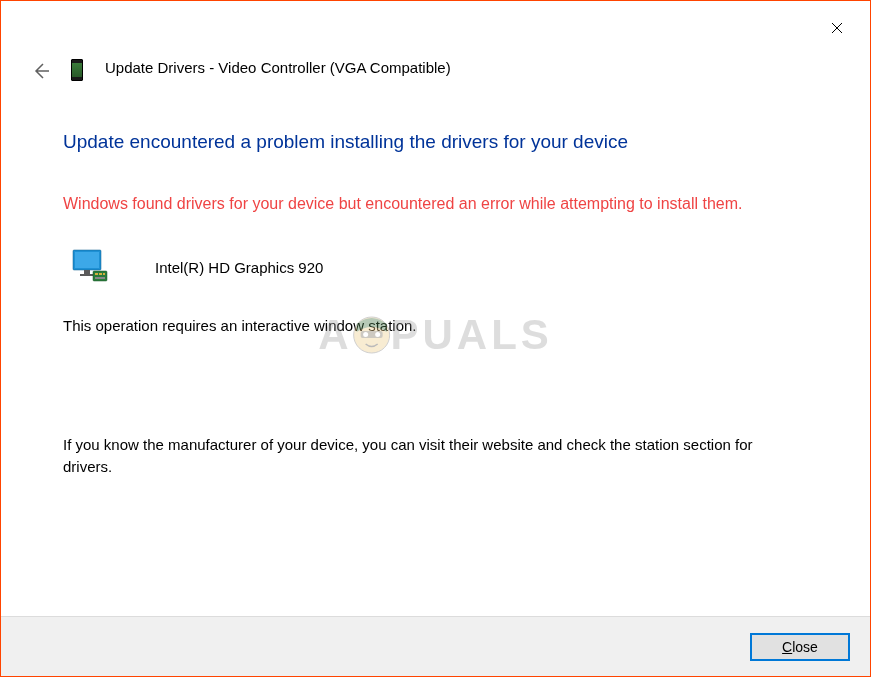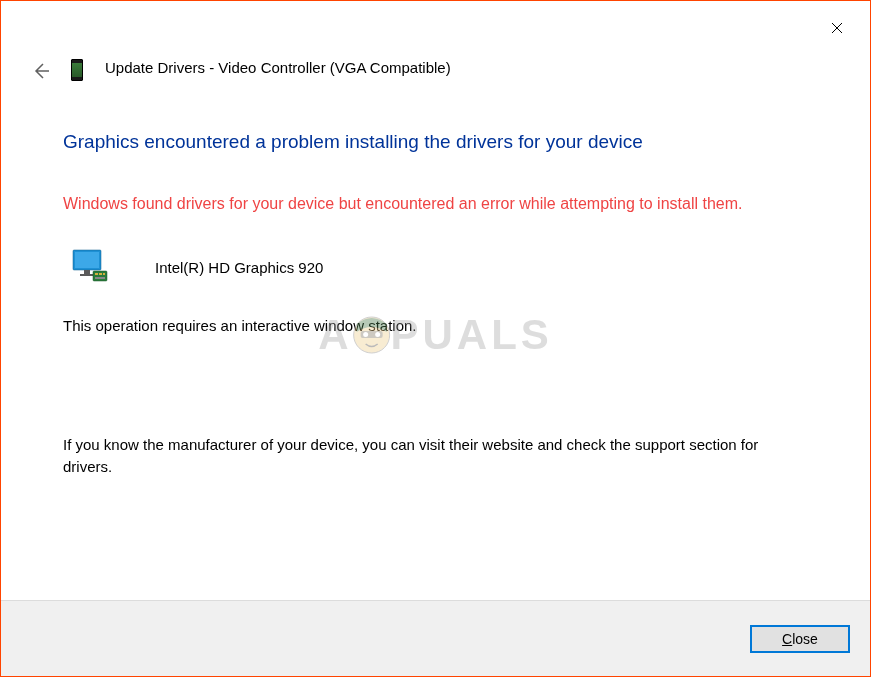--- a/index.html
+++ b/index.html
@@ -115,21 +115,21 @@
       font-size: 15px;
       color: #000;
       line-height: 1.45;
       max-width: 740px;
     }
     .footer {
       position: absolute;
       bottom: 0;
       left: 0;
       right: 0;
-      height: 76px;
+      height: 60px;
       border-top: 1px solid #dcdcdc;
       display: flex;
       justify-content: flex-end;
       align-items: center;
       padding: 0 20px;
       background: #f0f0f0;
     }
     .close-button {
       width: 100px;
       height: 28px;
@@ -180,21 +180,21 @@
         <path d="M 12 3 L 5 10 L 12 17 M 5 10 L 18 10" stroke="#606060" stroke-width="1.5" fill="none"></path>
       </svg>
     </div>
     <div class="device-icon">
       <div class="device-icon-inner"></div>
     </div>
     <div class="header-title">Update Drivers - Video Controller (VGA Compatible)</div>
   </div>
 
   <div class="content">
-    <h1 class="main-heading">Graphics encountered a problem installing the drivers for your device</h1>
+    <h1 class="main-heading">Update encountered a problem installing the drivers for your device</h1>
 
     <p class="body-text">Windows found drivers for your device but encountered an error while attempting to install them.</p>
 
     <div class="device-row">
       <div class="monitor-icon">
         <svg viewBox="0 0 40 40">
           <rect x="2" y="3" width="28" height="20" rx="1" fill="#1e90d4" stroke="#0a5a8a" stroke-width="0.5"></rect>
           <rect x="4" y="5" width="24" height="16" fill="#3ca8e8"></rect>
           <rect x="13" y="23" width="6" height="4" fill="#5a5a5a"></rect>
           <rect x="9" y="27" width="14" height="2" fill="#5a5a5a"></rect>
@@ -203,21 +203,21 @@
           <rect x="28" y="26" width="3" height="2" fill="#d4b040"></rect>
           <rect x="32" y="26" width="2" height="2" fill="#d4b040"></rect>
           <rect x="24" y="30" width="10" height="2" fill="#888"></rect>
         </svg>
       </div>
       <div class="device-name">Intel(R) HD Graphics 920</div>
     </div>
 
     <p class="error-text">This operation requires an interactive window station.</p>
 
-    <p class="help-text">If you know the manufacturer of your device, you can visit their website and check the support section for drivers.</p>
+    <p class="help-text">If you know the manufacturer of your device, you can visit their website and check the station section for drivers.</p>
   </div>
 
   <div class="watermark">
     <span>A</span>
     <svg class="watermark-face" viewBox="0 0 42 42">
       <circle cx="21" cy="21" r="18" fill="#f0d090" stroke="#888" stroke-width="1"></circle>
       <path d="M 6 10 Q 21 -2 36 10 L 36 18 Q 21 8 6 18 Z" fill="#4a7a4a"></path>
       <rect x="10" y="17" width="22" height="7" rx="2" fill="#555" opacity="0.7"></rect>
       <circle cx="15" cy="20.5" r="2.5" fill="#fff"></circle>
       <circle cx="27" cy="20.5" r="2.5" fill="#fff"></circle>

